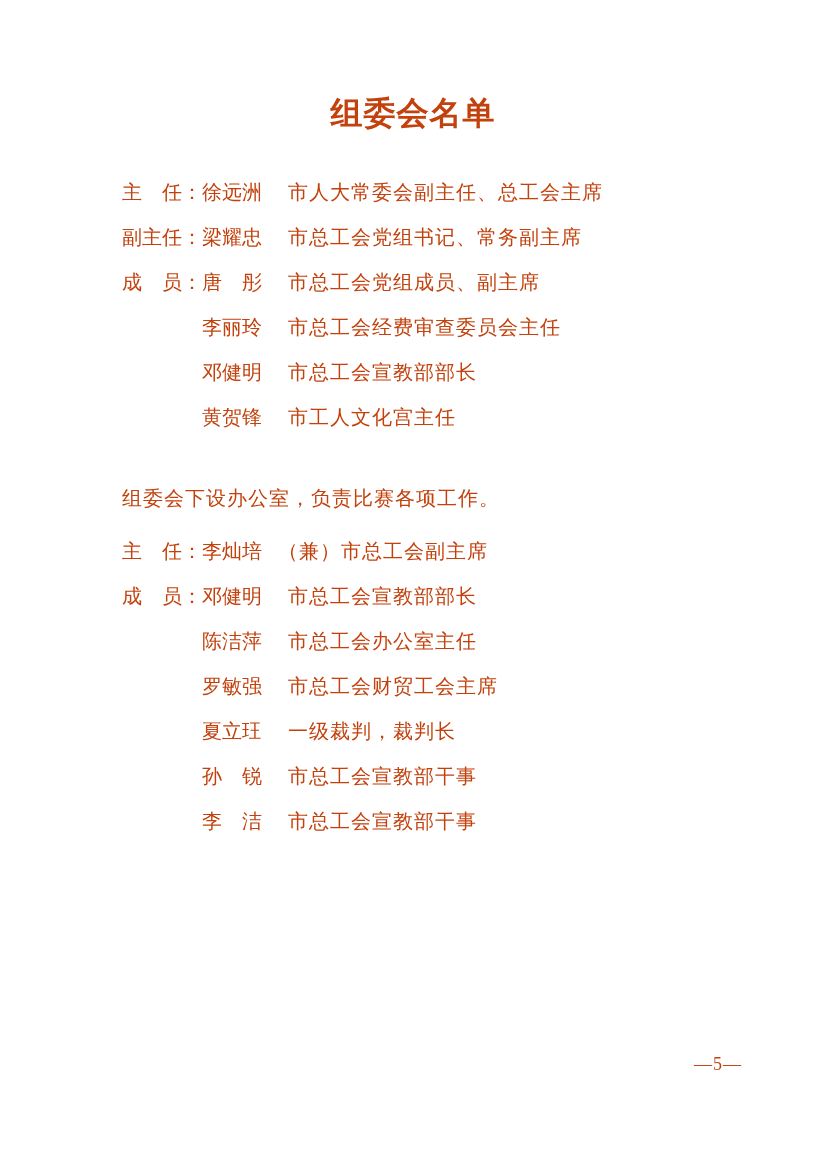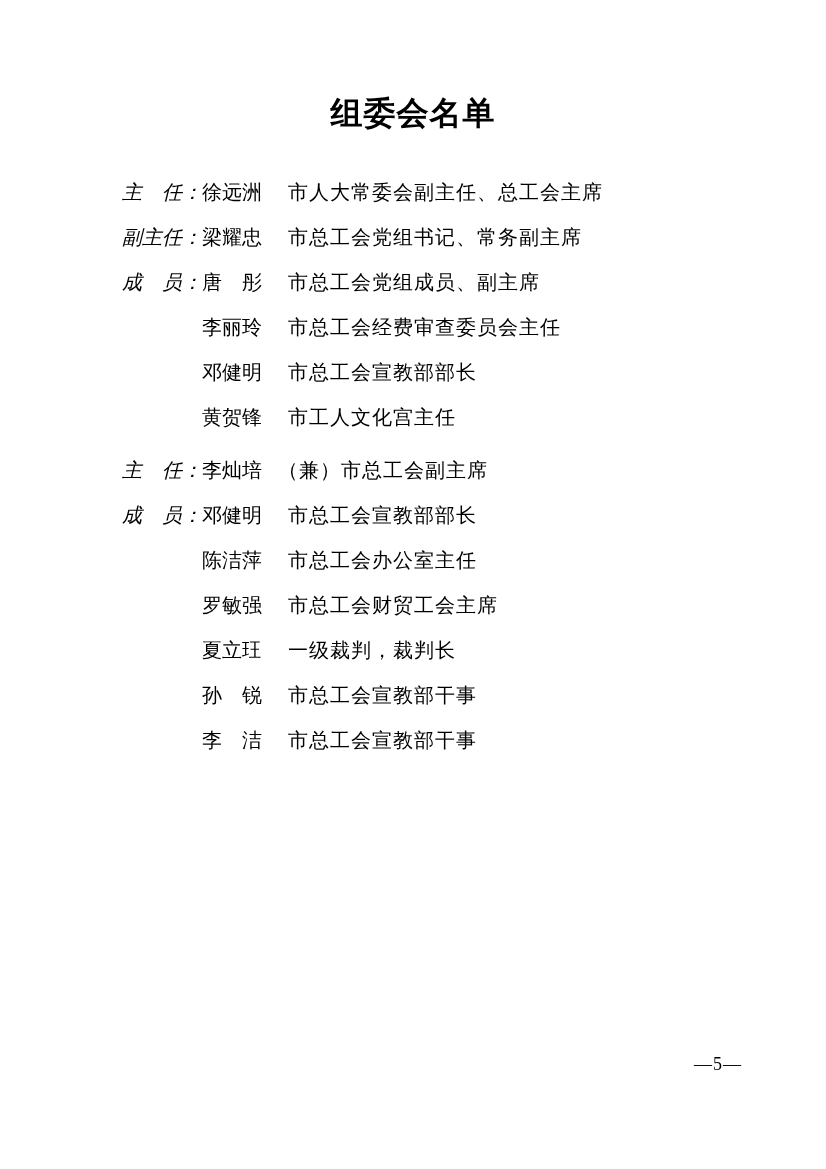--- a/index.html
+++ b/index.html
@@ -5,21 +5,21 @@
   html, body {
     margin: 0;
     padding: 0;
     background: #ffffff;
   }
   .page {
     position: relative;
     width: 826px;
     height: 1122px;
     background: #ffffff;
-    color: #000000;
+    color: #c2410c;
     font-family: "Liberation Serif", serif;
     overflow: hidden;
   }
   .doc-title {
     position: absolute;
     top: 92px;
     left: 0;
     right: 0;
     text-align: center;
     font-family: "Liberation Sans", sans-serif;
@@ -37,21 +37,20 @@
   .row {
     height: 45px;
     line-height: 45px;
     font-size: 20px;
     white-space: nowrap;
   }
   .row .label {
     display: inline-block;
     width: 80px;
     vertical-align: top;
-    font-style: italic;
   }
   .row .name {
     display: inline-block;
     width: 60px;
     vertical-align: top;
   }
   .row .title {
     display: inline-block;
     margin-left: 26px;
     letter-spacing: 1px;
@@ -91,20 +90,21 @@
 
     <div>
         <div class="row"><span class="label">主　任：</span><span class="name">徐远洲</span><span class="title">市人大常委会副主任、总工会主席</span></div>
         <div class="row"><span class="label">副主任：</span><span class="name">梁耀忠</span><span class="title">市总工会党组书记、常务副主席</span></div>
         <div class="row"><span class="label">成　员：</span><span class="name">唐　彤</span><span class="title">市总工会党组成员、副主席</span></div>
         <div class="row"><span class="label"></span><span class="name">李丽玲</span><span class="title">市总工会经费审查委员会主任</span></div>
         <div class="row"><span class="label"></span><span class="name">邓健明</span><span class="title">市总工会宣教部部长</span></div>
         <div class="row"><span class="label"></span><span class="name">黄贺锋</span><span class="title">市工人文化宫主任</span></div>
       </div>
 
+    <div class="office-note">组委会下设办公室，负责比赛各项工作。</div>
 
     <div class="office-rows">
         <div class="row joined"><span class="label">主　任：</span><span class="name">李灿培</span><span class="title">（兼）市总工会副主席</span></div>
         <div class="row"><span class="label">成　员：</span><span class="name">邓健明</span><span class="title">市总工会宣教部部长</span></div>
         <div class="row"><span class="label"></span><span class="name">陈洁萍</span><span class="title">市总工会办公室主任</span></div>
         <div class="row"><span class="label"></span><span class="name">罗敏强</span><span class="title">市总工会财贸工会主席</span></div>
         <div class="row"><span class="label"></span><span class="name">夏立玨</span><span class="title">一级裁判，裁判长</span></div>
         <div class="row"><span class="label"></span><span class="name">孙　锐</span><span class="title">市总工会宣教部干事</span></div>
         <div class="row"><span class="label"></span><span class="name">李　洁</span><span class="title">市总工会宣教部干事</span></div>
       </div>

